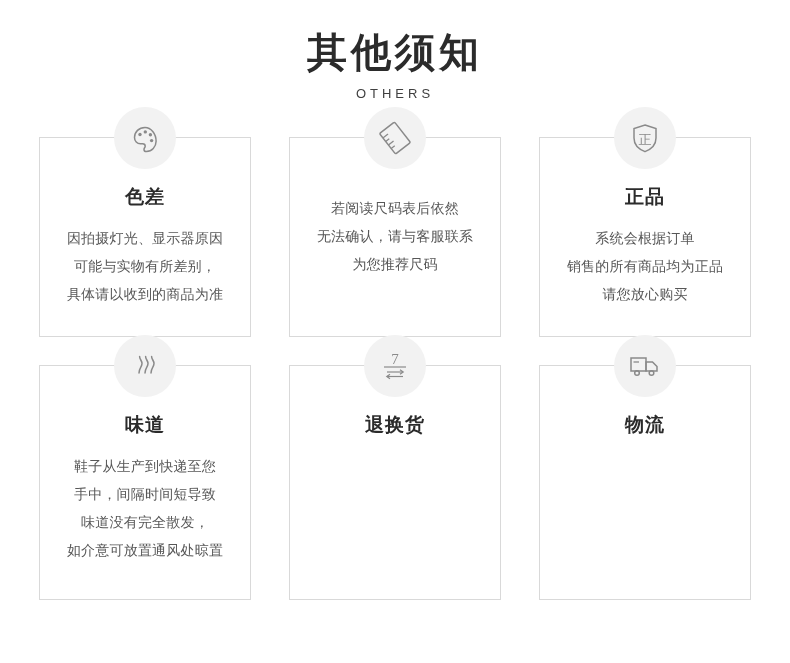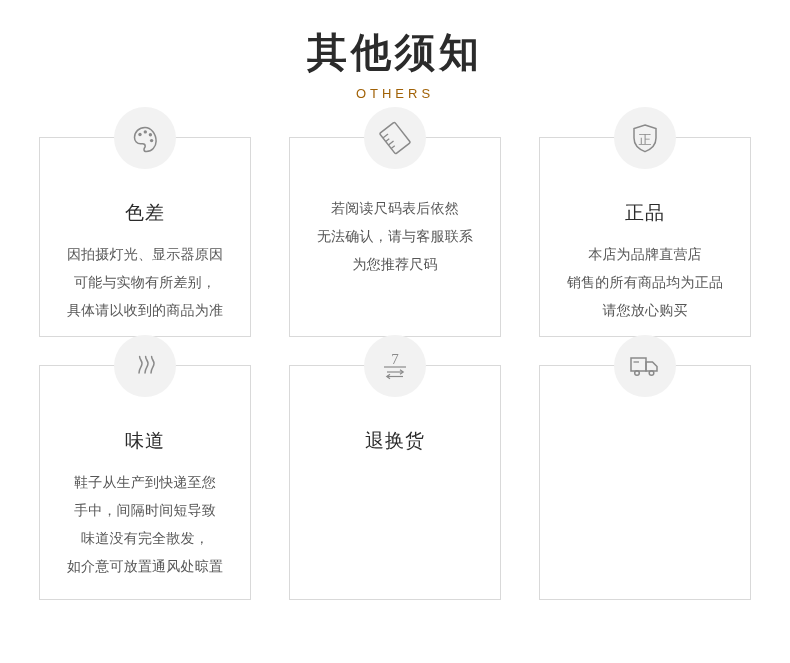--- a/index.html
+++ b/index.html
@@ -27,21 +27,21 @@
   .header .title-cn {
     font-size: 40px;
     letter-spacing: 4px;
     color: #2b2b2b;
     font-weight: bold;
     line-height: 1.2;
   }
   .header .title-en {
     font-size: 13px;
     letter-spacing: 4px;
-    color: #a16207;
+    color: #404040;
     margin-top: 10px;
     font-weight: normal;
   }
   .grid {
     margin: 36px auto 0 auto;
     width: 712px;
     display: grid;
     grid-template-columns: repeat(3, 212px);
     grid-template-rows: 200px 235px;
     column-gap: 38px;
@@ -65,24 +65,24 @@
     background: #f2f2f2;
     display: flex;
     align-items: center;
     justify-content: center;
   }
   .badge svg {
     display: block;
   }
   .card-title {
     font-size: 19px;
-    font-weight: normal;
+    font-weight: bold;
     color: #2b2b2b;
     letter-spacing: 1px;
-    margin-top: 20px;
+    margin-top: 4px;
   }
   .card-body {
     margin-top: 14px;
     font-size: 14px;
     line-height: 2.0;
     color: #575757;
     padding: 0 12px;
     white-space: pre-line;
     letter-spacing: 0.2px;
   }
@@ -133,21 +133,21 @@
     </div>
 
     <div class="card">
       <div class="badge">
         <svg width="30" height="32" viewBox="0 0 30 32">
           <path d="M15 3 L26 6.5 V16 c0 7-4.8 11.2-11 13.6C8.8 27.2 4 23 4 16 V6.5 Z" fill="none" stroke="#8a8a8a" stroke-width="1.5"></path>
           <text x="15" y="21.5" text-anchor="middle" font-family="'Liberation Sans', sans-serif" font-size="13" fill="#8a8a8a">正</text>
         </svg>
       </div>
       <div class="card-title">正品</div>
-      <div class="card-body">本店为品牌直营店
+      <div class="card-body">系统会根据订单
 销售的所有商品均为正品
 请您放心购买</div>
     </div>
 
     <div class="card">
       <div class="badge">
         <svg width="30" height="30" viewBox="0 0 30 30">
           <path d="M9 22 C9 17 12 16 12 12.5 C12 9.5 9.6 8.5 9.6 5.5" fill="none" stroke="#8a8a8a" stroke-width="1.5" stroke-linecap="round"></path>
           <path d="M15 22 C15 17 18 16 18 12.5 C18 9.5 15.6 8.5 15.6 5.5" fill="none" stroke="#8a8a8a" stroke-width="1.5" stroke-linecap="round"></path>
           <path d="M21 22 C21 17 24 16 24 12.5 C24 9.5 21.6 8.5 21.6 5.5" fill="none" stroke="#8a8a8a" stroke-width="1.5" stroke-linecap="round"></path>
@@ -177,16 +177,17 @@
     <div class="card">
       <div class="badge">
         <svg width="34" height="28" viewBox="0 0 34 28">
           <path d="M3 6 h15 v13 H3 Z" fill="none" stroke="#8a8a8a" stroke-width="1.5"></path>
           <path d="M18 10 h6.5 l4.5 4.5 V19 H18 Z" fill="none" stroke="#8a8a8a" stroke-width="1.5"></path>
           <circle cx="9" cy="21" r="2.3" fill="none" stroke="#8a8a8a" stroke-width="1.5"></circle>
           <circle cx="23.5" cy="21" r="2.3" fill="none" stroke="#8a8a8a" stroke-width="1.5"></circle>
           <line x1="5.5" y1="10" x2="11" y2="10" stroke="#8a8a8a" stroke-width="1.3"></line>
         </svg>
       </div>
+      <div class="card-title">物流</div>
     </div>
 
   </div>
 </div>
 
 </body></html>

